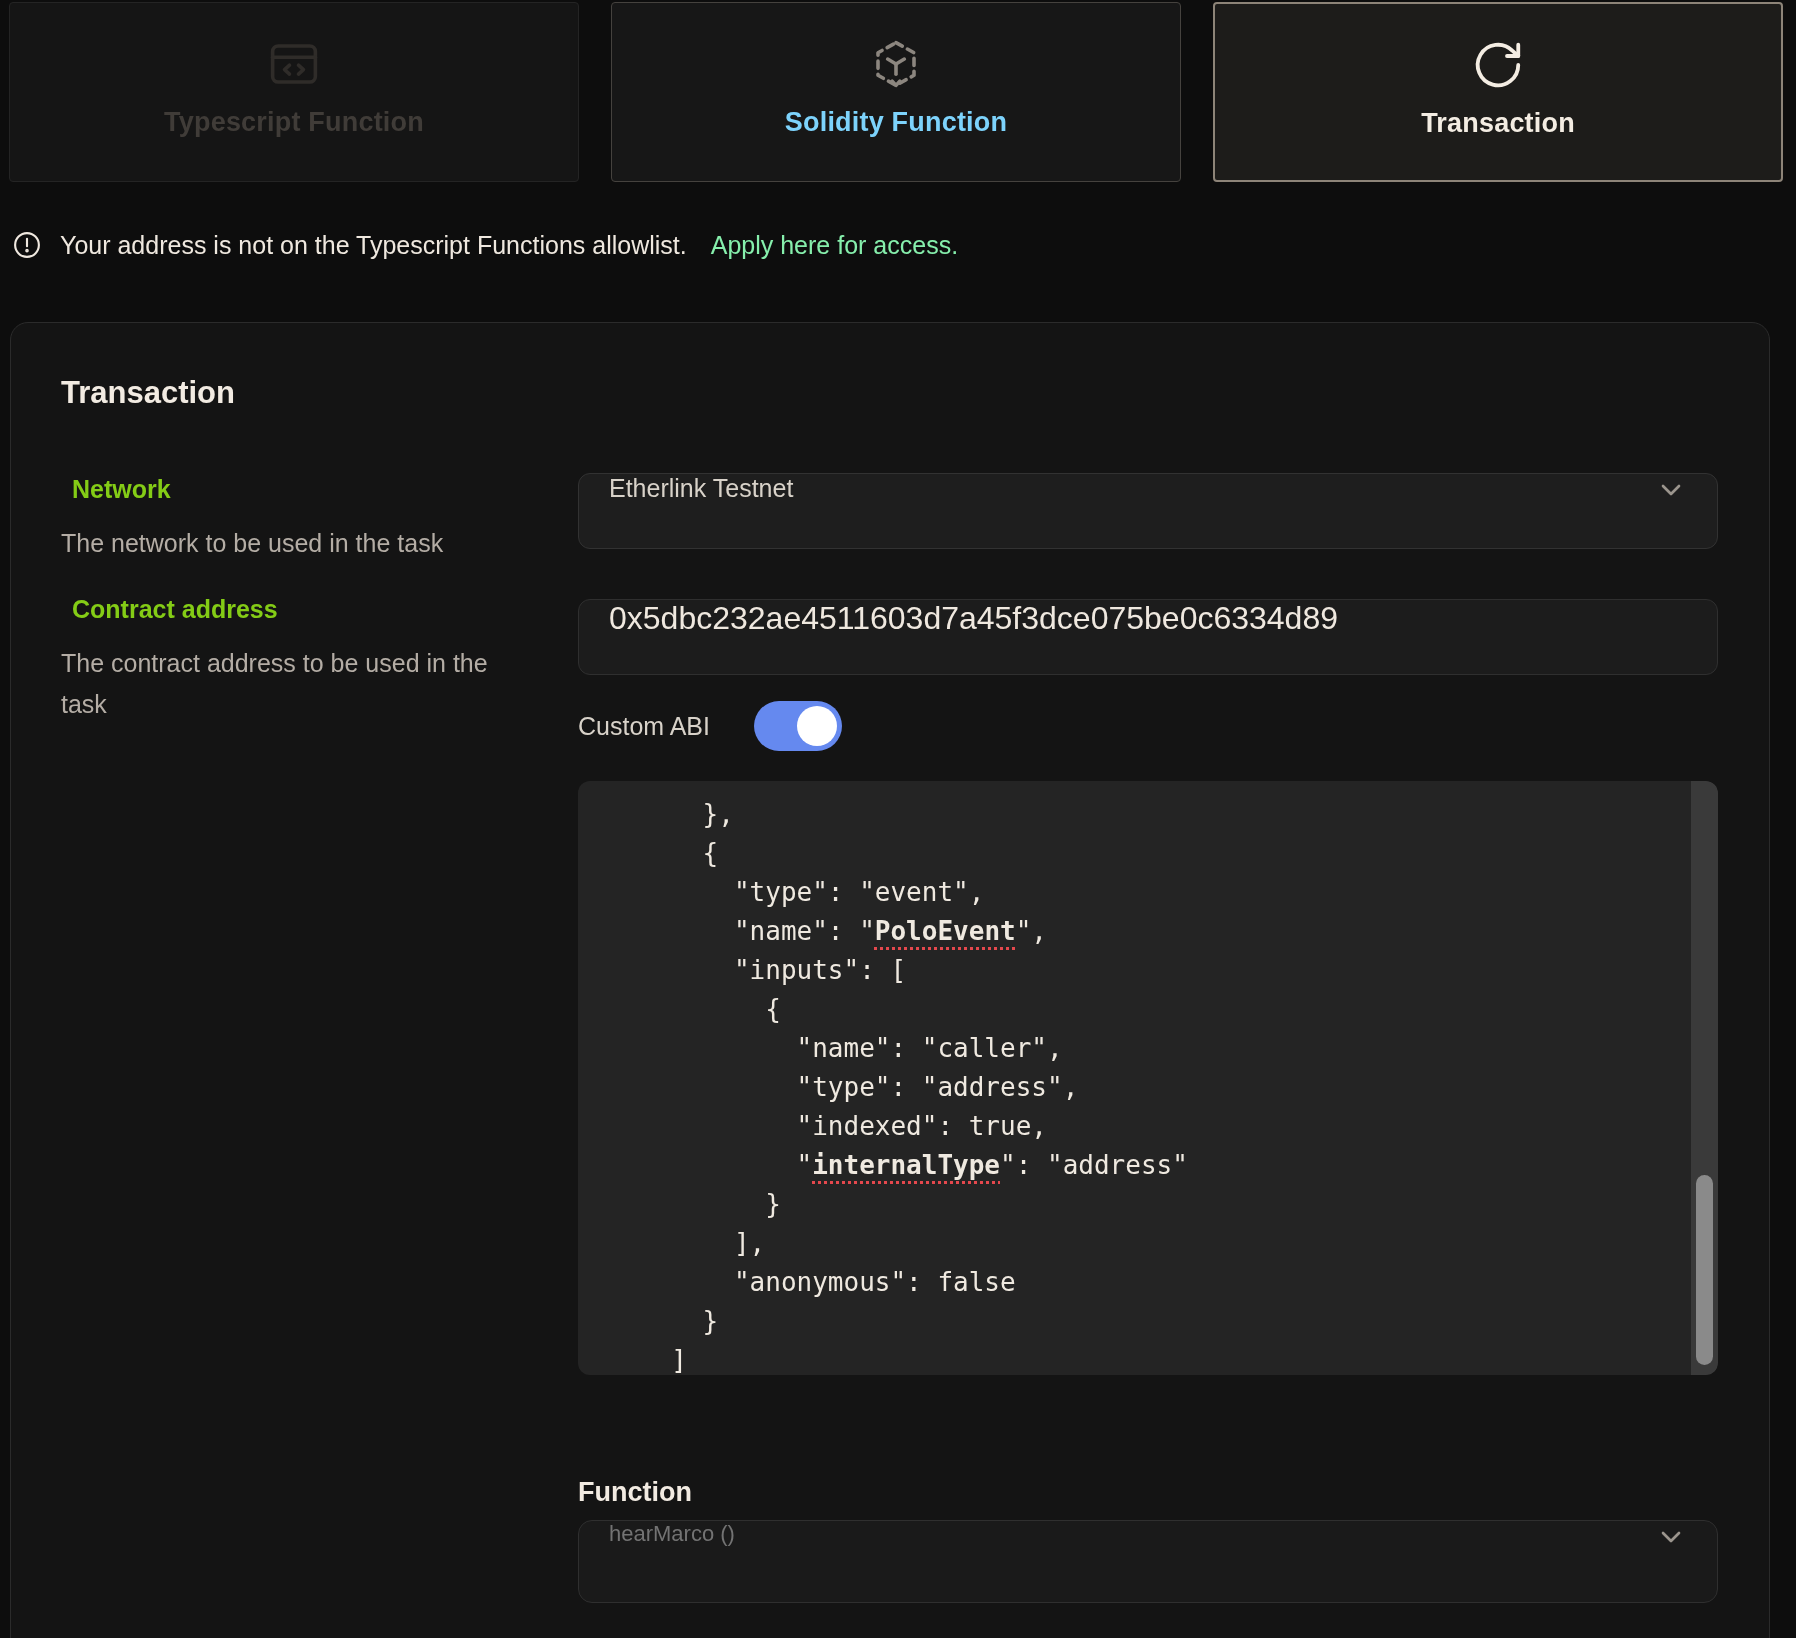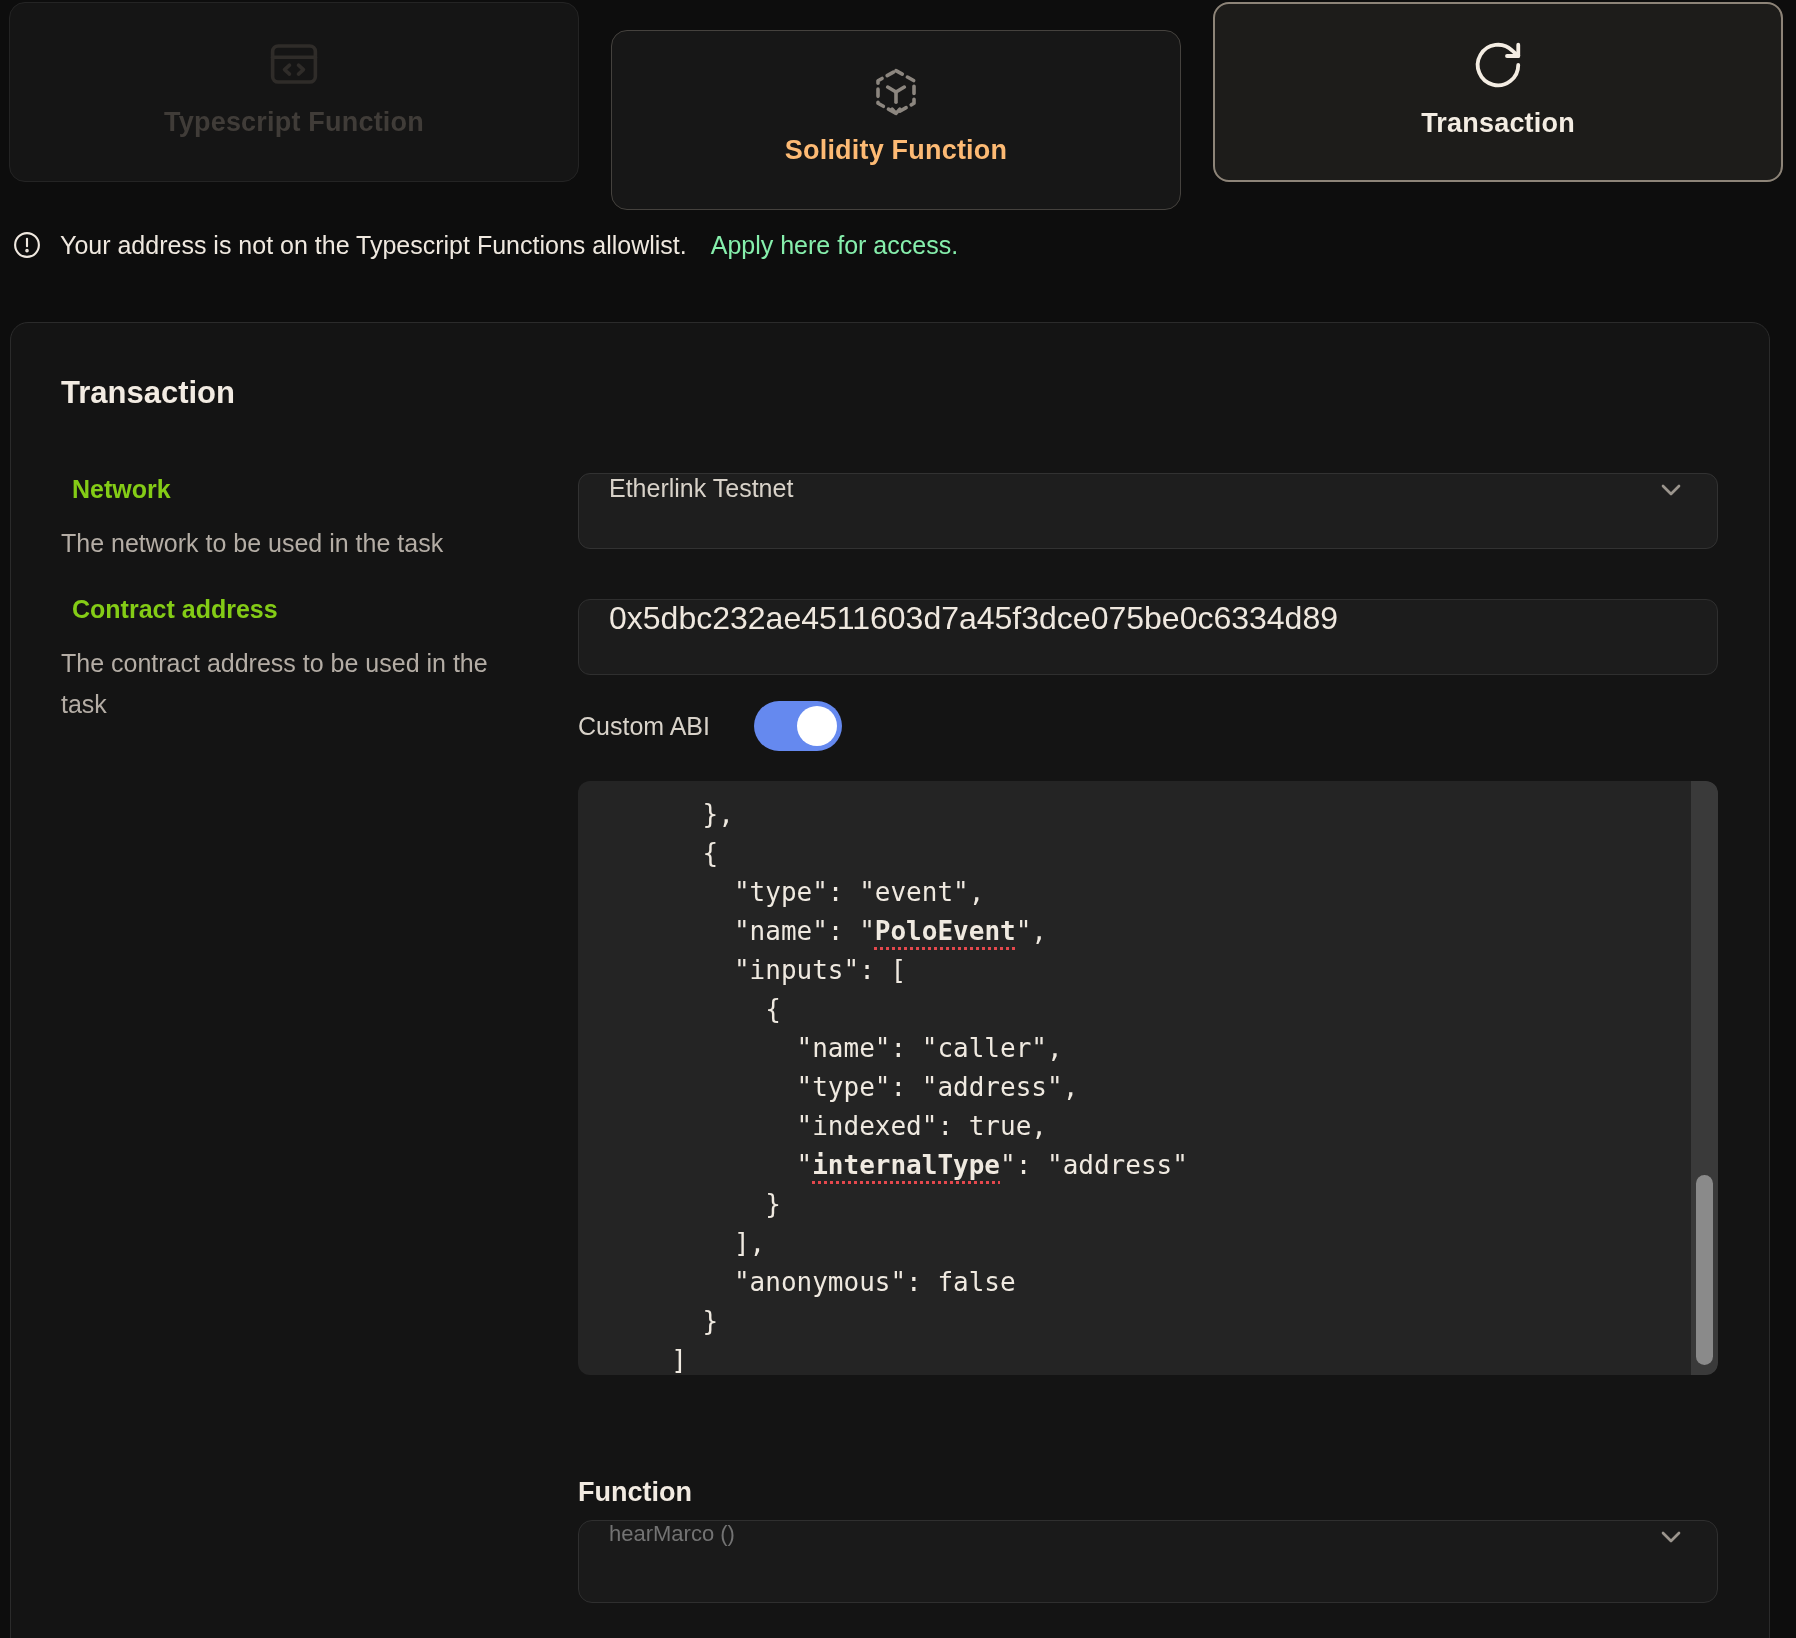--- a/index.html
+++ b/index.html
@@ -4,27 +4,27 @@
 <style>
   html,body{margin:0;padding:0;}
   body{
     width:1796px;height:1638px;position:relative;overflow:hidden;
     background:#0d0d0d;color:#f2ebe2;
     font-family:"Liberation Sans",sans-serif;
     -webkit-font-smoothing:antialiased;
   }
   
   .tabs{position:absolute;left:9px;top:2px;display:flex;gap:32px;}
-  .tab{width:570px;height:180px;border-radius:16px;box-sizing:border-box;
+  .tab{width:570px;height:180px;border-radius:4px;box-sizing:border-box;
        display:flex;flex-direction:column;align-items:center;padding-top:34px;cursor:pointer;}
   .tab .icon svg{width:54px;height:54px;display:block;}
   .tab .label{margin-top:16px;font-size:27px;font-weight:bold;letter-spacing:.2px;}
   .tab.disabled{background:#151515;border:1px solid #242424;color:#403c38;}
   .tab.disabled svg{stroke:#2f2c29;}
-  .tab.normal{background:#171717;border:1.5px solid #45423e;color:#fdba74;margin-top:28px;}
+  .tab.normal{background:#171717;border:1.5px solid #45423e;color:#7dd3fc;}
   .tab.normal svg{stroke:#8c867f;}
   .tab.selected{background:#1d1c1a;border:2px solid #8d8478;color:#f4ede3;}
   .tab.selected svg{stroke:#f4ede3;}
   
   .alert{position:absolute;left:12px;top:230px;display:flex;align-items:center;gap:18px;
          font-size:25px;color:#efe8df;}
   .alert svg{width:30px;height:30px;stroke:#efe8df;flex:0 0 auto;}
   .alert a{color:#86efac;text-decoration:none;margin-left:6px;cursor:pointer;}
   
   .panel{position:absolute;left:10px;top:322px;width:1760px;height:1500px;

